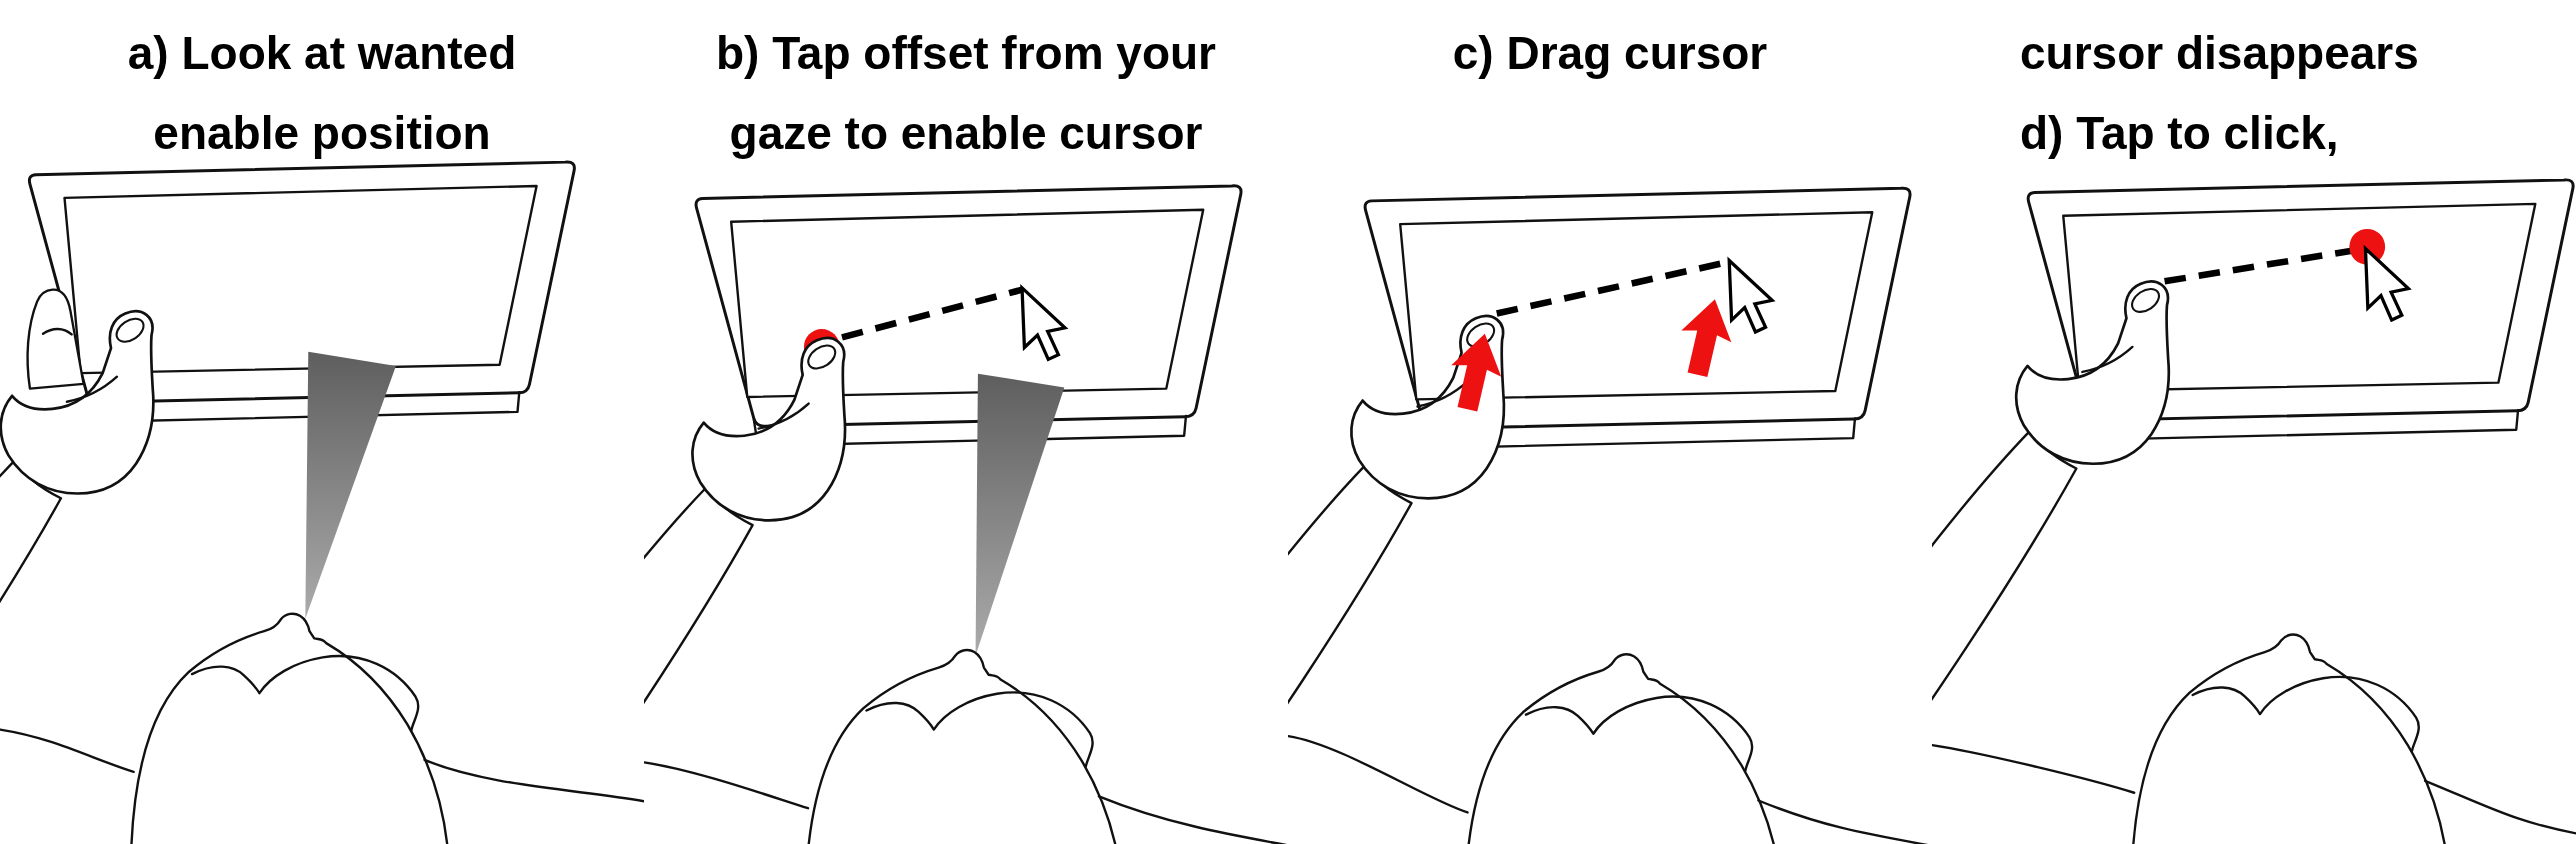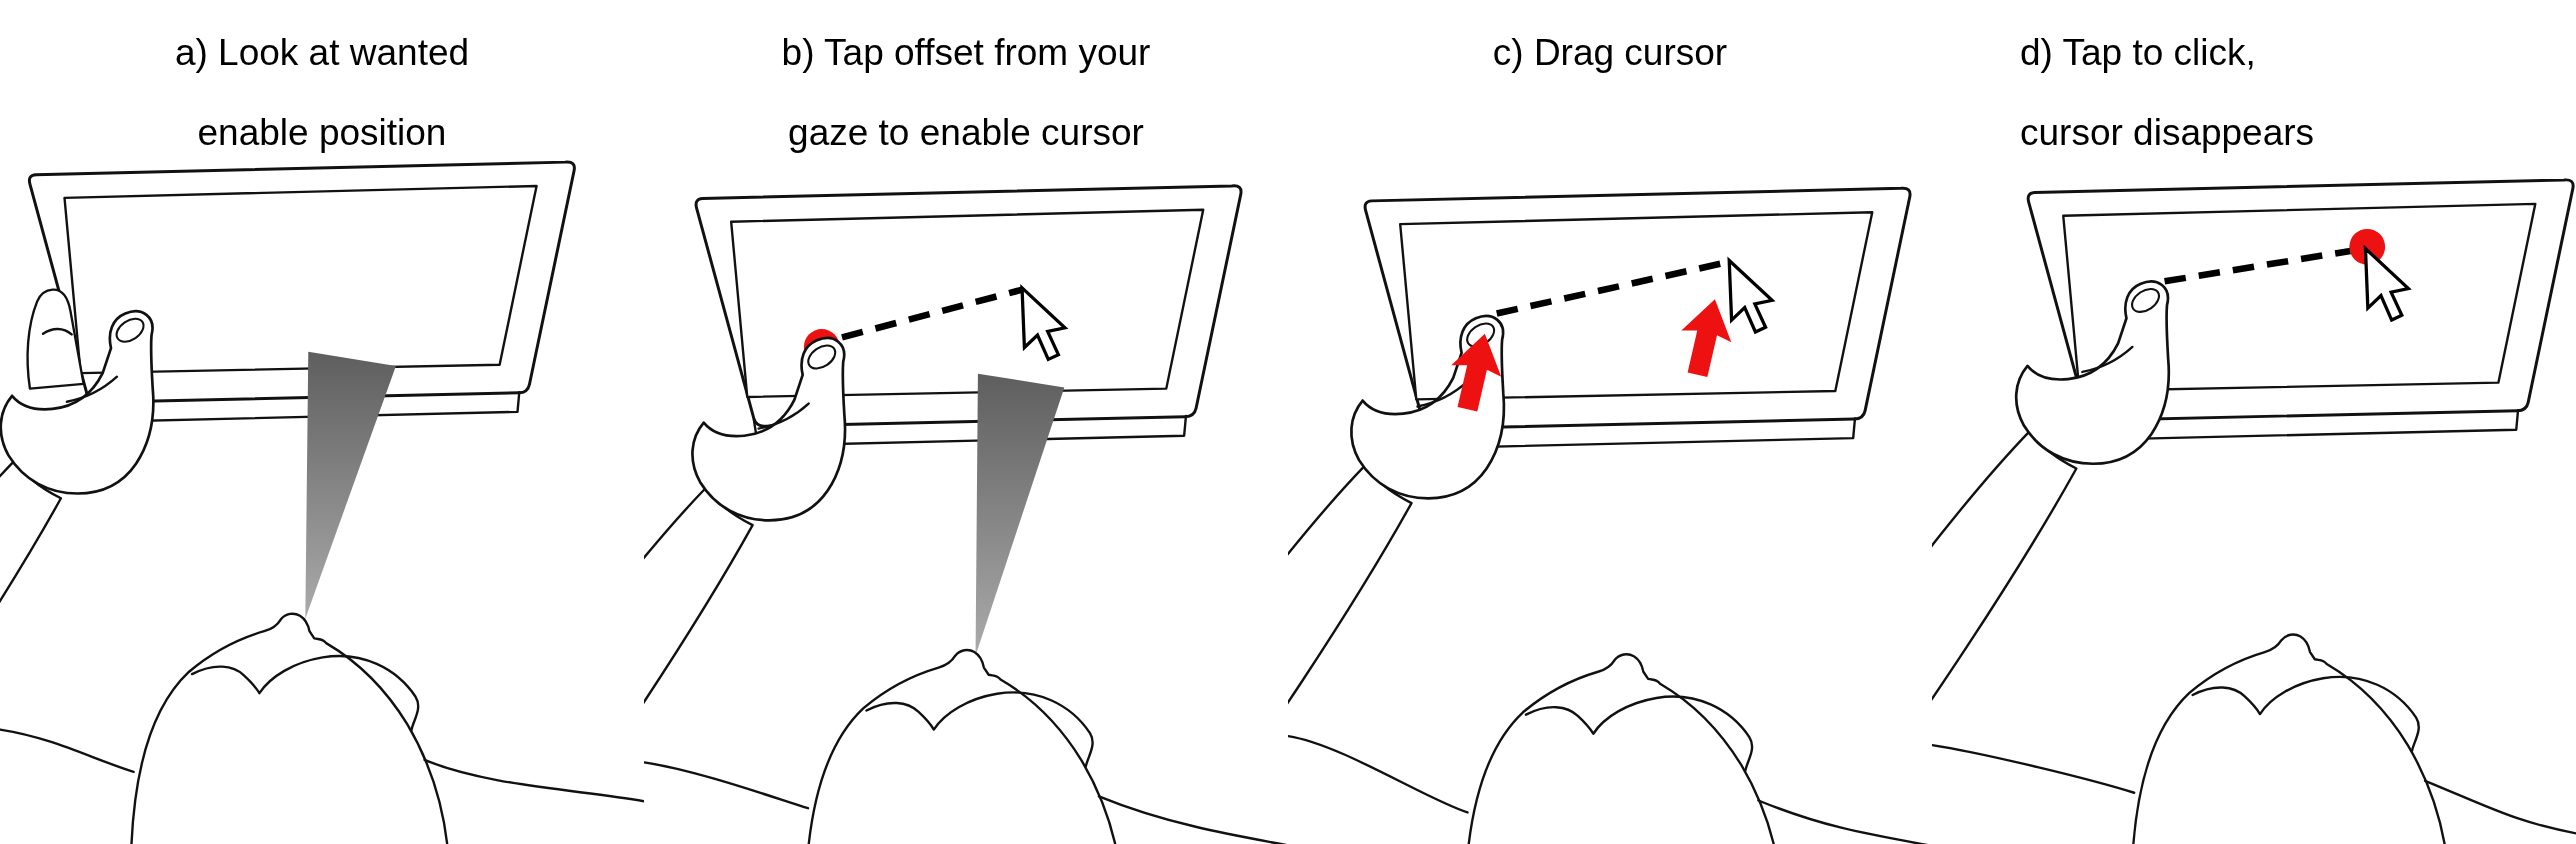--- a/index.html
+++ b/index.html
@@ -1,21 +1,21 @@
 <!DOCTYPE html>
 <html style="font-size:9.5px"><head>
 <meta charset="utf-8">
 <style>
   html,body{margin:0;padding:0;background:#ffffff;}
   .stage{position:relative;width:2576px;height:844px;background:#ffffff;overflow:hidden;
          font-family:"Liberation Sans", sans-serif;}
   .panel{position:absolute;top:0;width:644px;height:844px;}
   .illo{position:absolute;left:0;top:0;width:644px;height:844px;display:block;}
   .caption{position:absolute;top:13px;left:0;right:0;z-index:5;color:#000;
-           font-size:37px;line-height:80px;font-weight:400;}
+           font-size:46px;line-height:80px;font-weight:700;}
   .caption.center{text-align:center;}
   .caption.left{text-align:left;padding-left:88px;}
   .cap-line{white-space:nowrap;}
 </style>
 </head>
 <body>
 
 <div class="stage">
 
   <section class="panel" style="left:0">
@@ -114,22 +114,22 @@
         </g>
         <path fill="none" stroke="#111111" stroke-width="4" stroke-linecap="round" stroke-linejoin="round" d="M 0,1279 C 90,1293 205,1334 275,1356"></path>
         <path fill="none" stroke="#111111" stroke-width="4" stroke-linecap="round" stroke-linejoin="round" d="M 763,1336 C 873,1381 980,1400 1090,1420"></path>
         <line x1="332" y1="566" x2="634" y2="486" stroke="#000" stroke-width="11" stroke-dasharray="36 22"></line>
         <path d="M 0,0 L 4,100 L 26,79 L 44,120 L 61,112 L 43,73 L 72,67 Z" fill="#fff" stroke="#000" stroke-width="5.5" stroke-linejoin="miter" transform="translate(634,483)"></path>
       </svg>
   </section>
 
   <section class="panel" style="left:1932px">
     <div class="caption left">
+      <div class="cap-line">cursor disappears</div>
       <div class="cap-line">d) Tap to click,</div>
-      <div class="cap-line">cursor disappears</div>
     </div>
     <svg class="illo" viewBox="0 0 1080 1416">
         <g transform="translate(112,30)">
           <path d="M 60,293 L 948,272 Q 966,270 963,286 L 888,645 Q 885,659 870,659 L 165,675 Q 150,676 146,662 L 50,309 Q 46,294 60,293 Z" fill="#fff" stroke="#111111" stroke-width="5" stroke-linejoin="round"></path>
           <path d="M 108,332 L 900,312 L 838,612 L 135,626 Z" fill="#fff" stroke="#111111" stroke-width="4" stroke-linejoin="round"></path>
           <path fill="none" stroke="#111111" stroke-width="4" stroke-linecap="round" stroke-linejoin="round" d="M 146,664 L 153,708 L 868,691 L 871,658"></path>
         </g>
         <g transform="translate(370,490)">
           <path d="M -205,232 C -290,320 -420,480 -540,660 L -620,790 L -520,900 C -380,700 -230,480 -128,296 C -160,280 -190,258 -205,232 Z" fill="#fff" stroke="#111111" stroke-width="4" stroke-linejoin="round"></path>
           <path d="M 24,22 C 32,-8 8,-26 -20,-14 C -42,-5 -50,18 -44,44 L -58,86 C -76,122 -104,142 -142,146 C -172,149 -196,141 -210,124 C -232,150 -236,188 -216,224 C -190,266 -148,288 -100,288 C -58,288 -24,270 -2,238 C 22,202 30,156 26,112 C 24,78 22,48 24,22 Z" fill="#fff" stroke="#111111" stroke-width="4.5" stroke-linejoin="round"></path>

